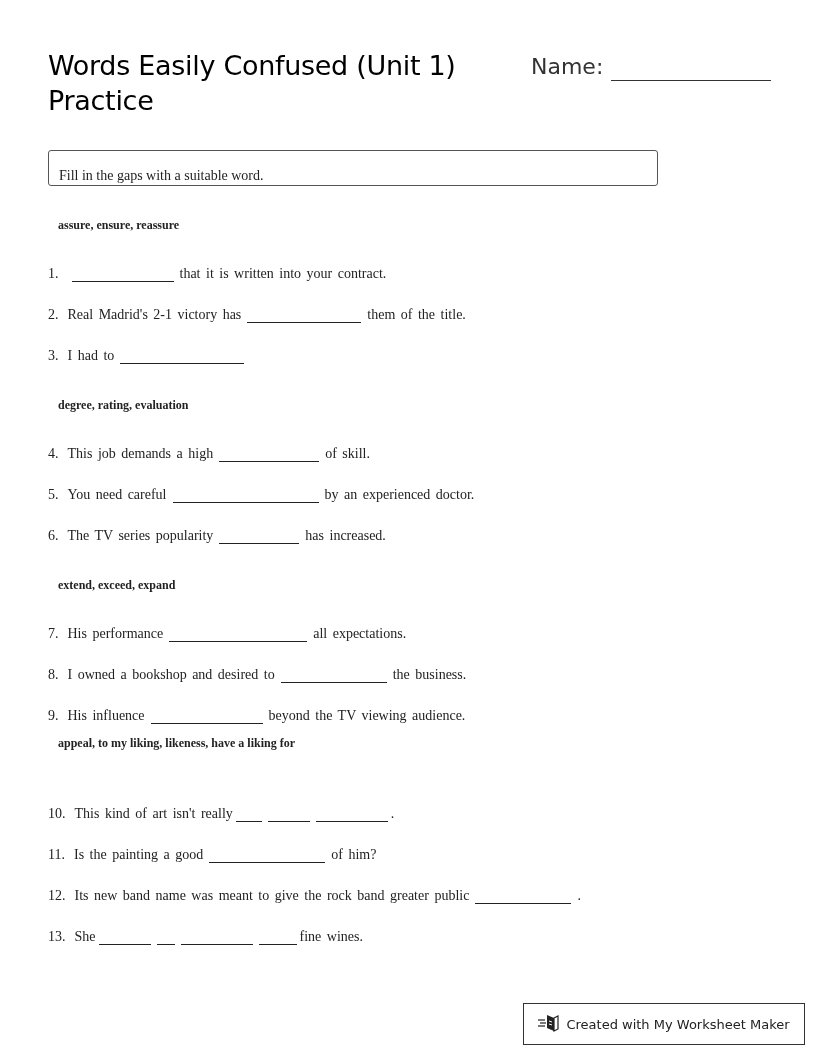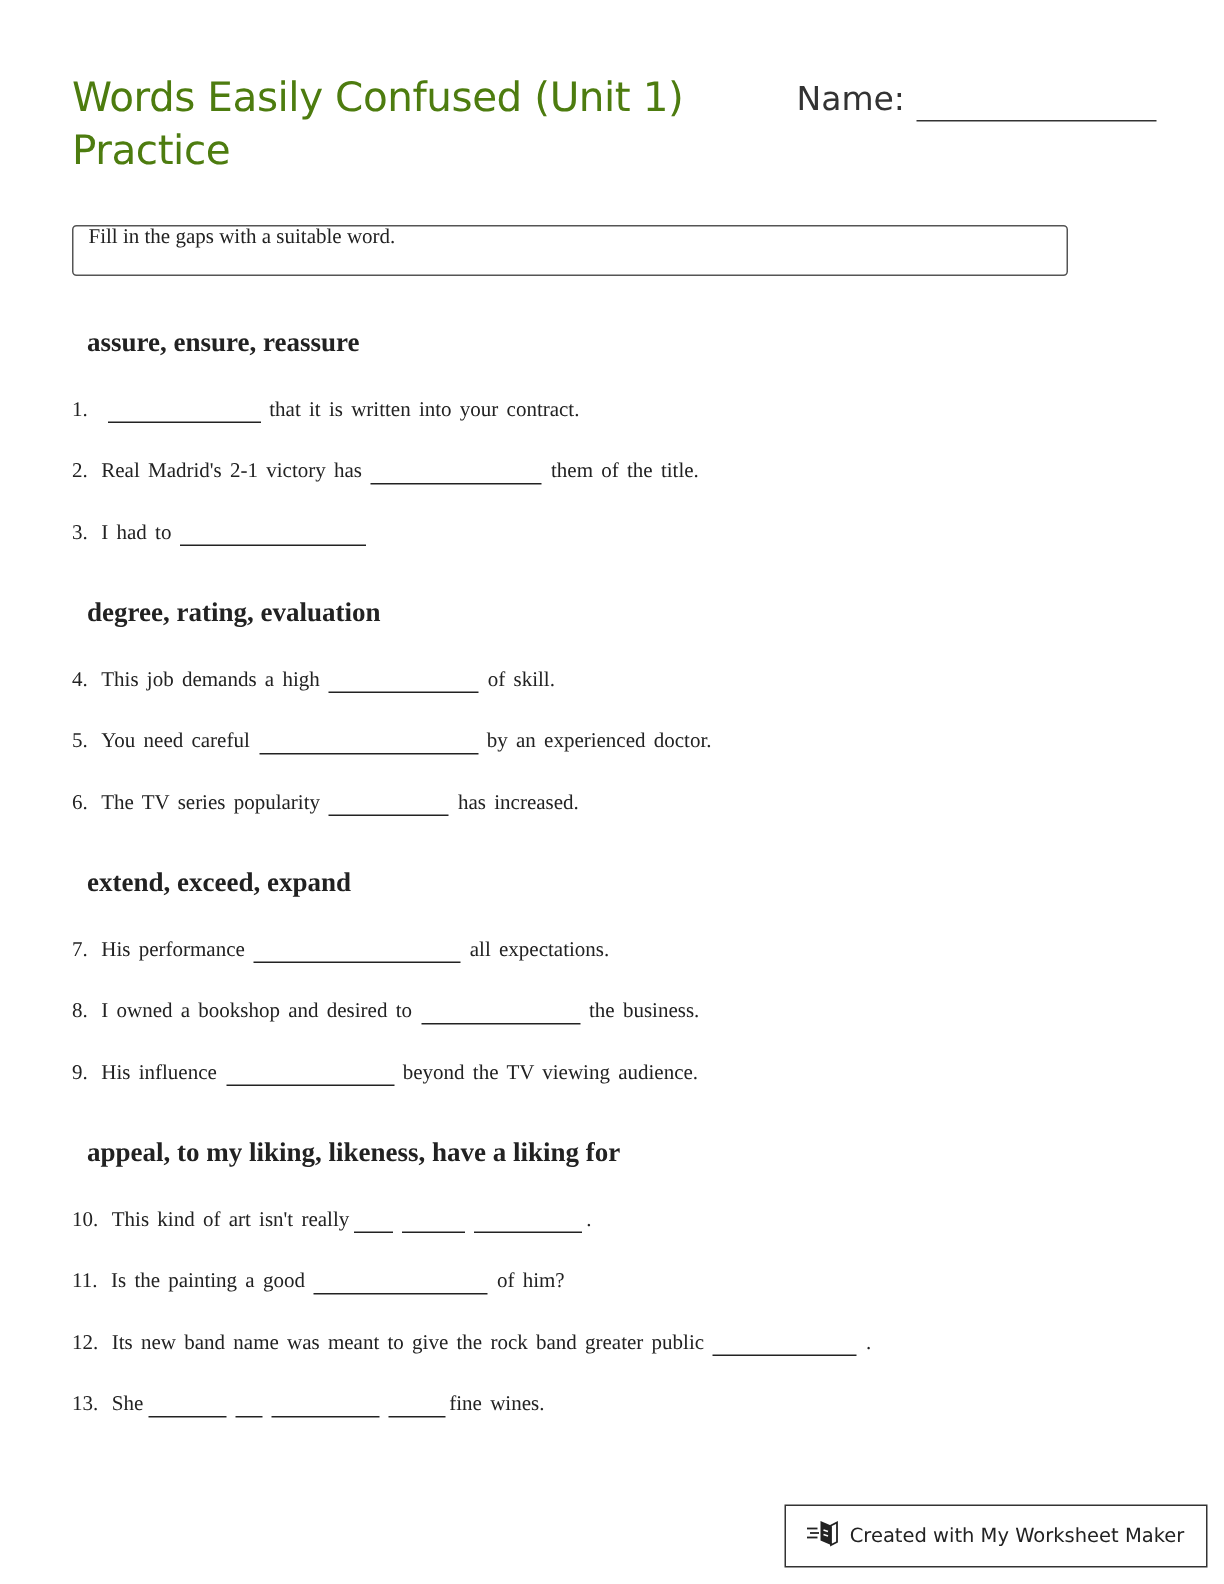--- a/index.html
+++ b/index.html
@@ -1,32 +1,32 @@
 <!DOCTYPE html>
 <html><head>
 <meta charset="utf-8">
 <style>
   html, body { margin: 0; padding: 0; background: #ffffff; }
   body { width: 816px; height: 1056px; position: relative; overflow: hidden; color: #222; }
   .title {
     position: absolute; left: 48px; top: 48px; width: 440px;
-    font-family: "DejaVu Sans", sans-serif; font-size: 27px; line-height: 35px; color: #4d7c0f;
+    font-family: "DejaVu Sans", sans-serif; font-size: 27px; line-height: 35px; color: #000000;
     font-weight: normal; margin: 0; letter-spacing: -0.3px;
   }
   .name-wrap { position: absolute; left: 531px; top: 52px; display: flex; align-items: center; }
   .name-label { font-family: "DejaVu Sans", sans-serif; font-size: 22px; color: #333; line-height: 28px; }
   .name-line { width: 160px; border-bottom: 1px solid #333; margin-left: 8px; height: 28px; }
   .instructions {
-    position: absolute; left: 48px; top: 150px; width: 664px; height: 34px;
+    position: absolute; left: 48px; top: 150px; width: 610px; height: 34px;
     border: 1px solid #555; border-radius: 3px; box-sizing: border-box;
-    font-family: "Liberation Serif", serif; font-size: 14px; padding: 0 10px; color: #222;
+    font-family: "Liberation Serif", serif; font-size: 14px; padding: 17px 10px; color: #222;
   }
   .section-title {
     position: absolute; left: 58px;
-    font-family: "Liberation Serif", serif; font-size: 18px; font-weight: bold; color: #222;
+    font-family: "Liberation Serif", serif; font-size: 12px; font-weight: bold; color: #222;
   }
   .q {
     position: absolute; left: 48px;
     font-family: "Liberation Serif", serif; font-size: 14px; color: #222;
     display: flex; align-items: flex-end; white-space: nowrap; word-spacing: 2px;
   }
   .q .num { margin-right: 9px; }
   .q .txt { }
   .blank { display: inline-block; border-bottom: 1.5px solid #222; height: 14px; margin: 0 6px; }
   .blank.tight { margin: 0 3px; }
@@ -98,21 +98,21 @@
       <span class="txt">I owned a bookshop and desired to</span>
       <span class="blank" style="width: 106px;"></span>
       <span class="txt">the business.</span>
     </div>
     <div class="q" style="top: 708px;">
       <span class="num">9.</span>
       <span class="txt">His influence</span>
       <span class="blank" style="width: 112px;"></span>
       <span class="txt">beyond the TV viewing audience.</span>
     </div>
-    <div class="section-title" style="top: 758px; text-align: right;">appeal, to my liking, likeness, have a liking for</div>
+    <div class="section-title" style="top: 736px; text-align: right;">appeal, to my liking, likeness, have a liking for</div>
     <div class="q" style="top: 806px;">
       <span class="num">10.</span>
       <span class="txt">This kind of art isn't really</span>
       <span class="blank tight" style="width: 26px;"></span>
       <span class="blank tight" style="width: 42px;"></span>
       <span class="blank tight" style="width: 72px;"></span>
       <span class="txt">.</span>
     </div>
     <div class="q" style="top: 847px;">
       <span class="num">11.</span>

